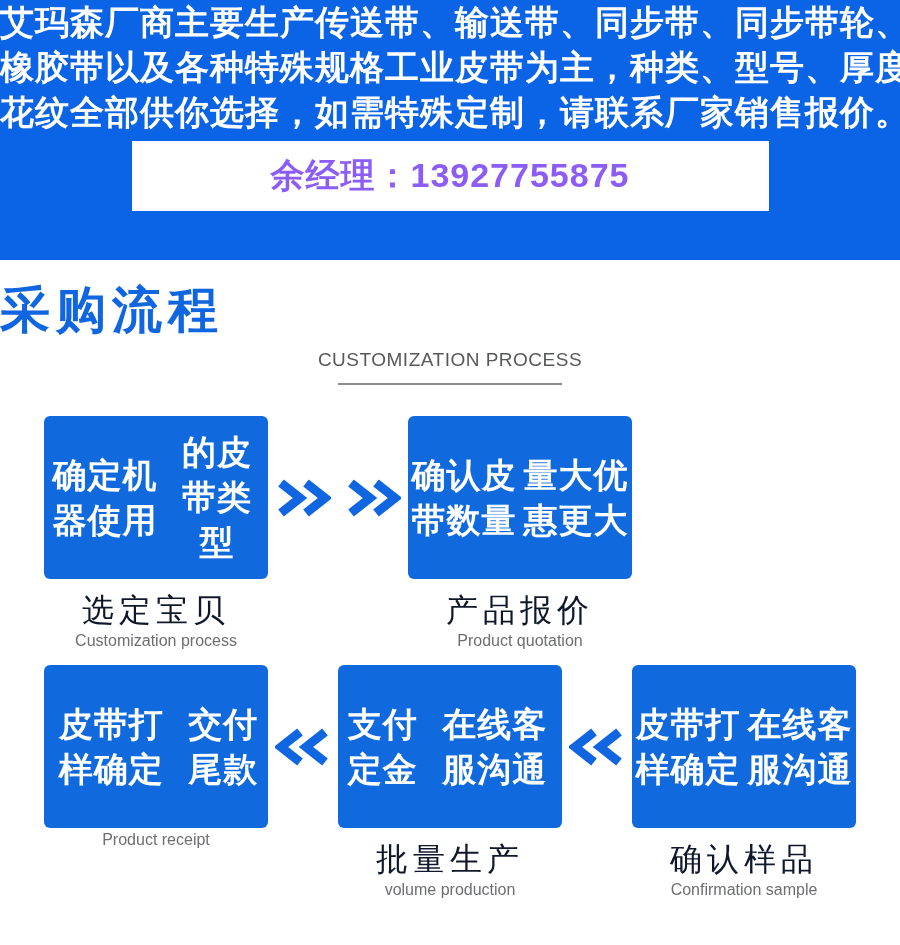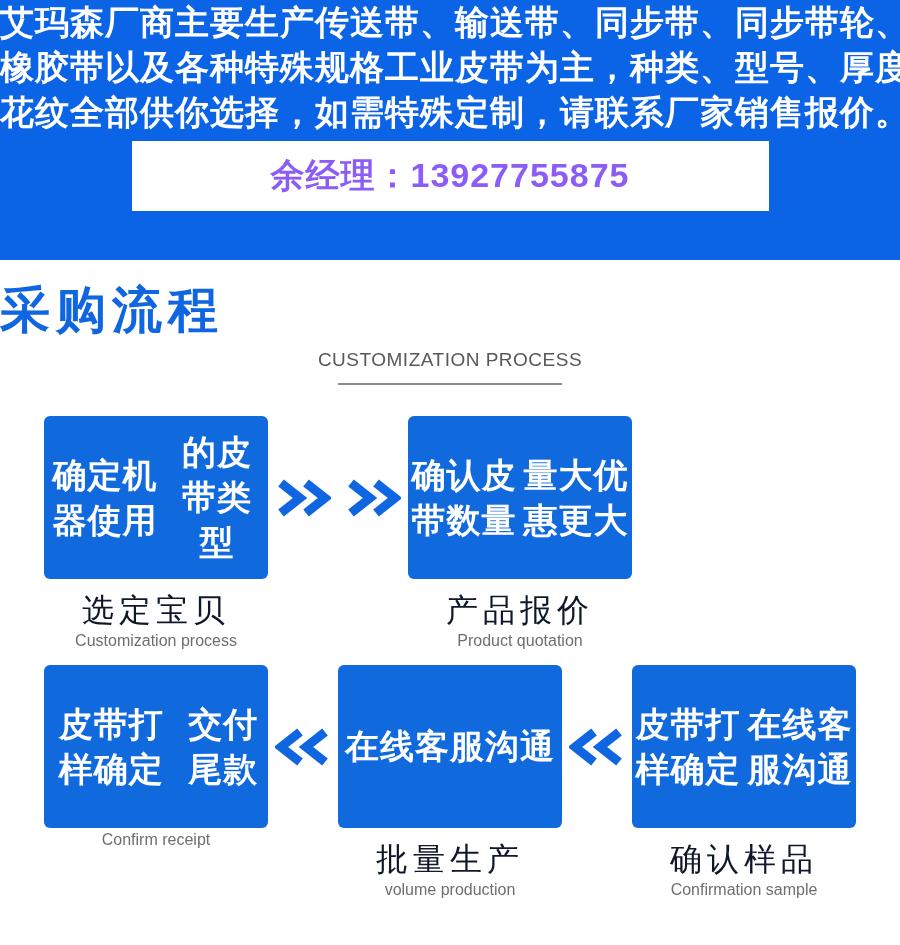--- a/index.html
+++ b/index.html
@@ -166,32 +166,33 @@
 
       </div>
 
       <div class="flow-row second">
 
         <div class="step">
           <div class="step-box">
             <div>皮带打样确定</div>
             <div>交付尾款</div>
           </div>
-          <div class="label-en">Confirm receipt</div>
+          <div class="label-en">Product receipt</div>
         </div>
 
         <div class="arrow-cell arrow-left">
           <svg width="56" height="40" viewBox="0 0 56 40">
             <polyline points="6,5 25,20 6,35" fill="none" stroke="#1065e0" stroke-width="9" stroke-linecap="butt" stroke-linejoin="miter"></polyline>
             <polyline points="31,5 50,20 31,35" fill="none" stroke="#1065e0" stroke-width="9" stroke-linecap="butt" stroke-linejoin="miter"></polyline>
           </svg>
         </div>
 
         <div class="step">
           <div class="step-box">
+            <div>支付定金</div>
             <div>在线客服沟通</div>
           </div>
           <div class="label-cn">批量生产</div>
           <div class="label-en">volume production</div>
         </div>
 
         <div class="arrow-cell arrow-left">
           <svg width="56" height="40" viewBox="0 0 56 40">
             <polyline points="6,5 25,20 6,35" fill="none" stroke="#1065e0" stroke-width="9" stroke-linecap="butt" stroke-linejoin="miter"></polyline>
             <polyline points="31,5 50,20 31,35" fill="none" stroke="#1065e0" stroke-width="9" stroke-linecap="butt" stroke-linejoin="miter"></polyline>

